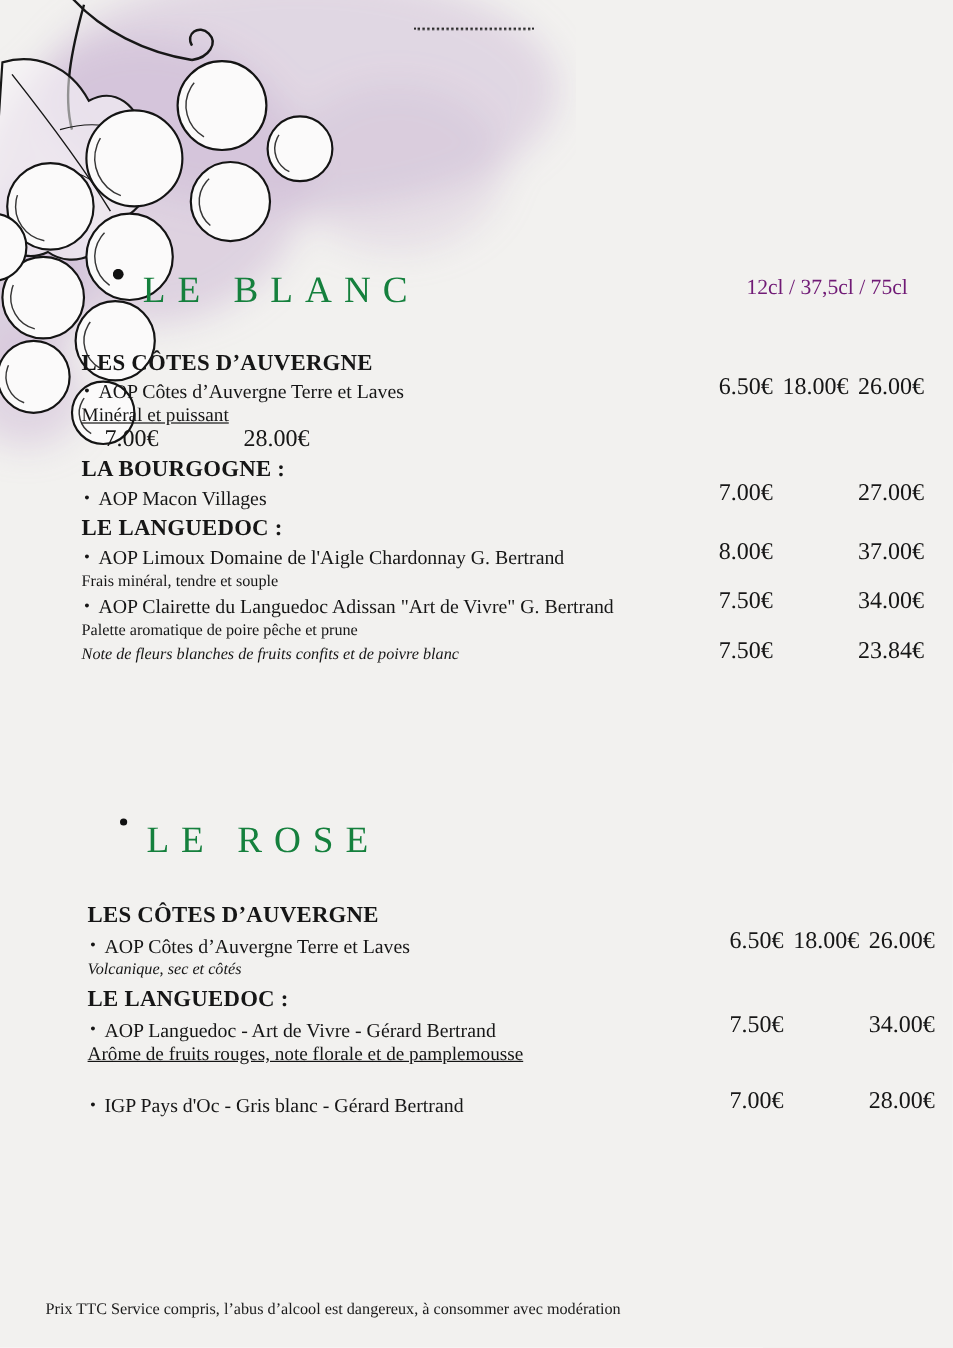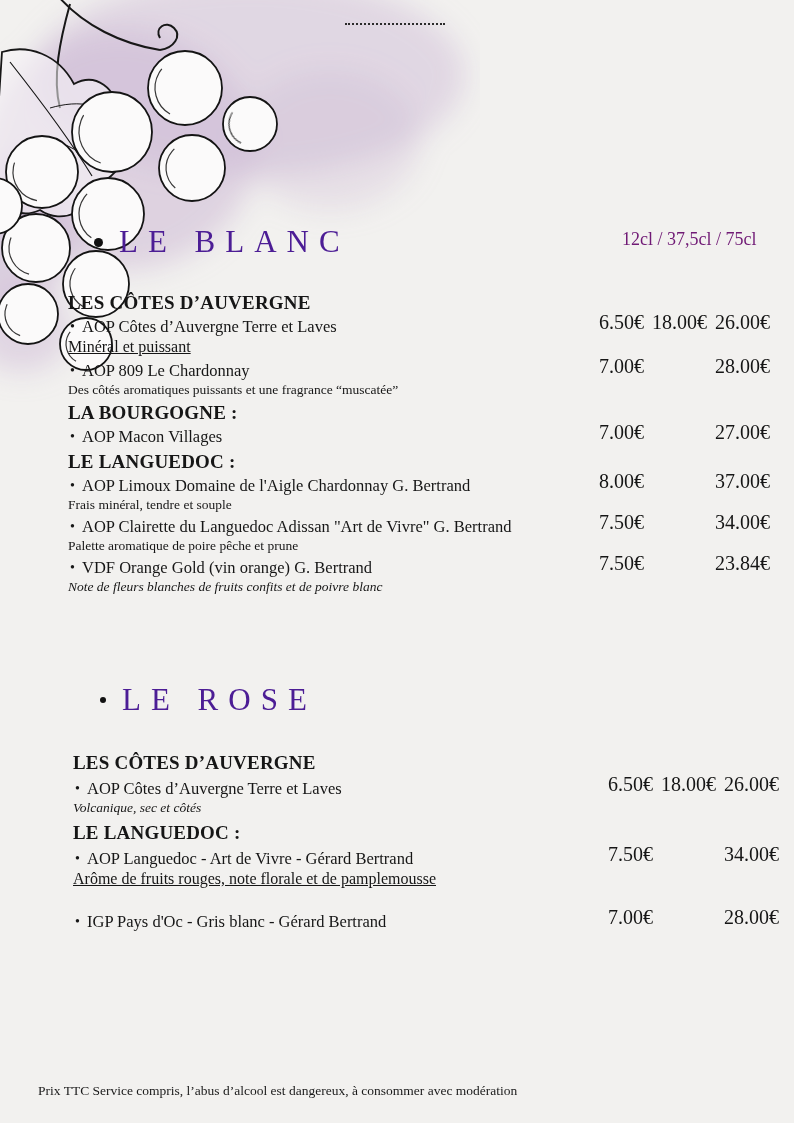--- a/index.html
+++ b/index.html
@@ -15,22 +15,22 @@
   .illustration{position:absolute;top:0;left:0;pointer-events:none;}
   
   .dotted-divider{
     position:absolute;top:23px;left:345px;width:100px;height:0;
     border-top:2px dotted #2b2b2b;
   }
   
   .title-wrap{position:absolute;top:32px;left:118px;}
   
   .section-heading{
-    position:absolute;display:flex;align-items:center;
-    color:#4c1d95;
+    position:absolute;display:flex;align-items:flex-start;
+    color:#15803d;
   }
   .section-heading .heading-text{
     font-size:31px;letter-spacing:10px;font-weight:400;
   }
   .heading-bullet{
     display:inline-block;background:#111;border-radius:50%;
     margin-right:16px;
   }
   .bullet-lg{width:9px;height:9px;}
   .bullet-sm{width:6px;height:6px;}
@@ -154,24 +154,20 @@
         <div class="wine-note note-large">Minéral et puissant</div>
       </div>
       <div class="prices">
         <span class="price-cell">6.50€</span>
         <span class="price-cell">18.00€</span>
         <span class="price-cell">26.00€</span>
       </div>
     </div>
 
     <div class="wine-item">
-      <div class="item-left">
-        <div class="item-name">AOP 809 Le Chardonnay</div>
-        <div class="wine-note note-small">Des côtés aromatiques puissants et une fragrance  “muscatée”</div>
-      </div>
       <div class="prices">
         <span class="price-cell">7.00€</span>
         <span class="price-cell"></span>
         <span class="price-cell">28.00€</span>
       </div>
     </div>
 
     <div class="group-title">LA BOURGOGNE :</div>
 
     <div class="wine-item">
@@ -206,21 +202,20 @@
       </div>
       <div class="prices">
         <span class="price-cell">7.50€</span>
         <span class="price-cell"></span>
         <span class="price-cell">34.00€</span>
       </div>
     </div>
 
     <div class="wine-item">
       <div class="item-left">
-        <div class="item-name">VDF Orange Gold (vin orange) G. Bertrand</div>
         <div class="wine-note note-small-italic">Note de fleurs blanches de fruits confits et de poivre blanc</div>
       </div>
       <div class="prices">
         <span class="price-cell">7.50€</span>
         <span class="price-cell"></span>
         <span class="price-cell">23.84€</span>
       </div>
     </div>
   </div>
 

